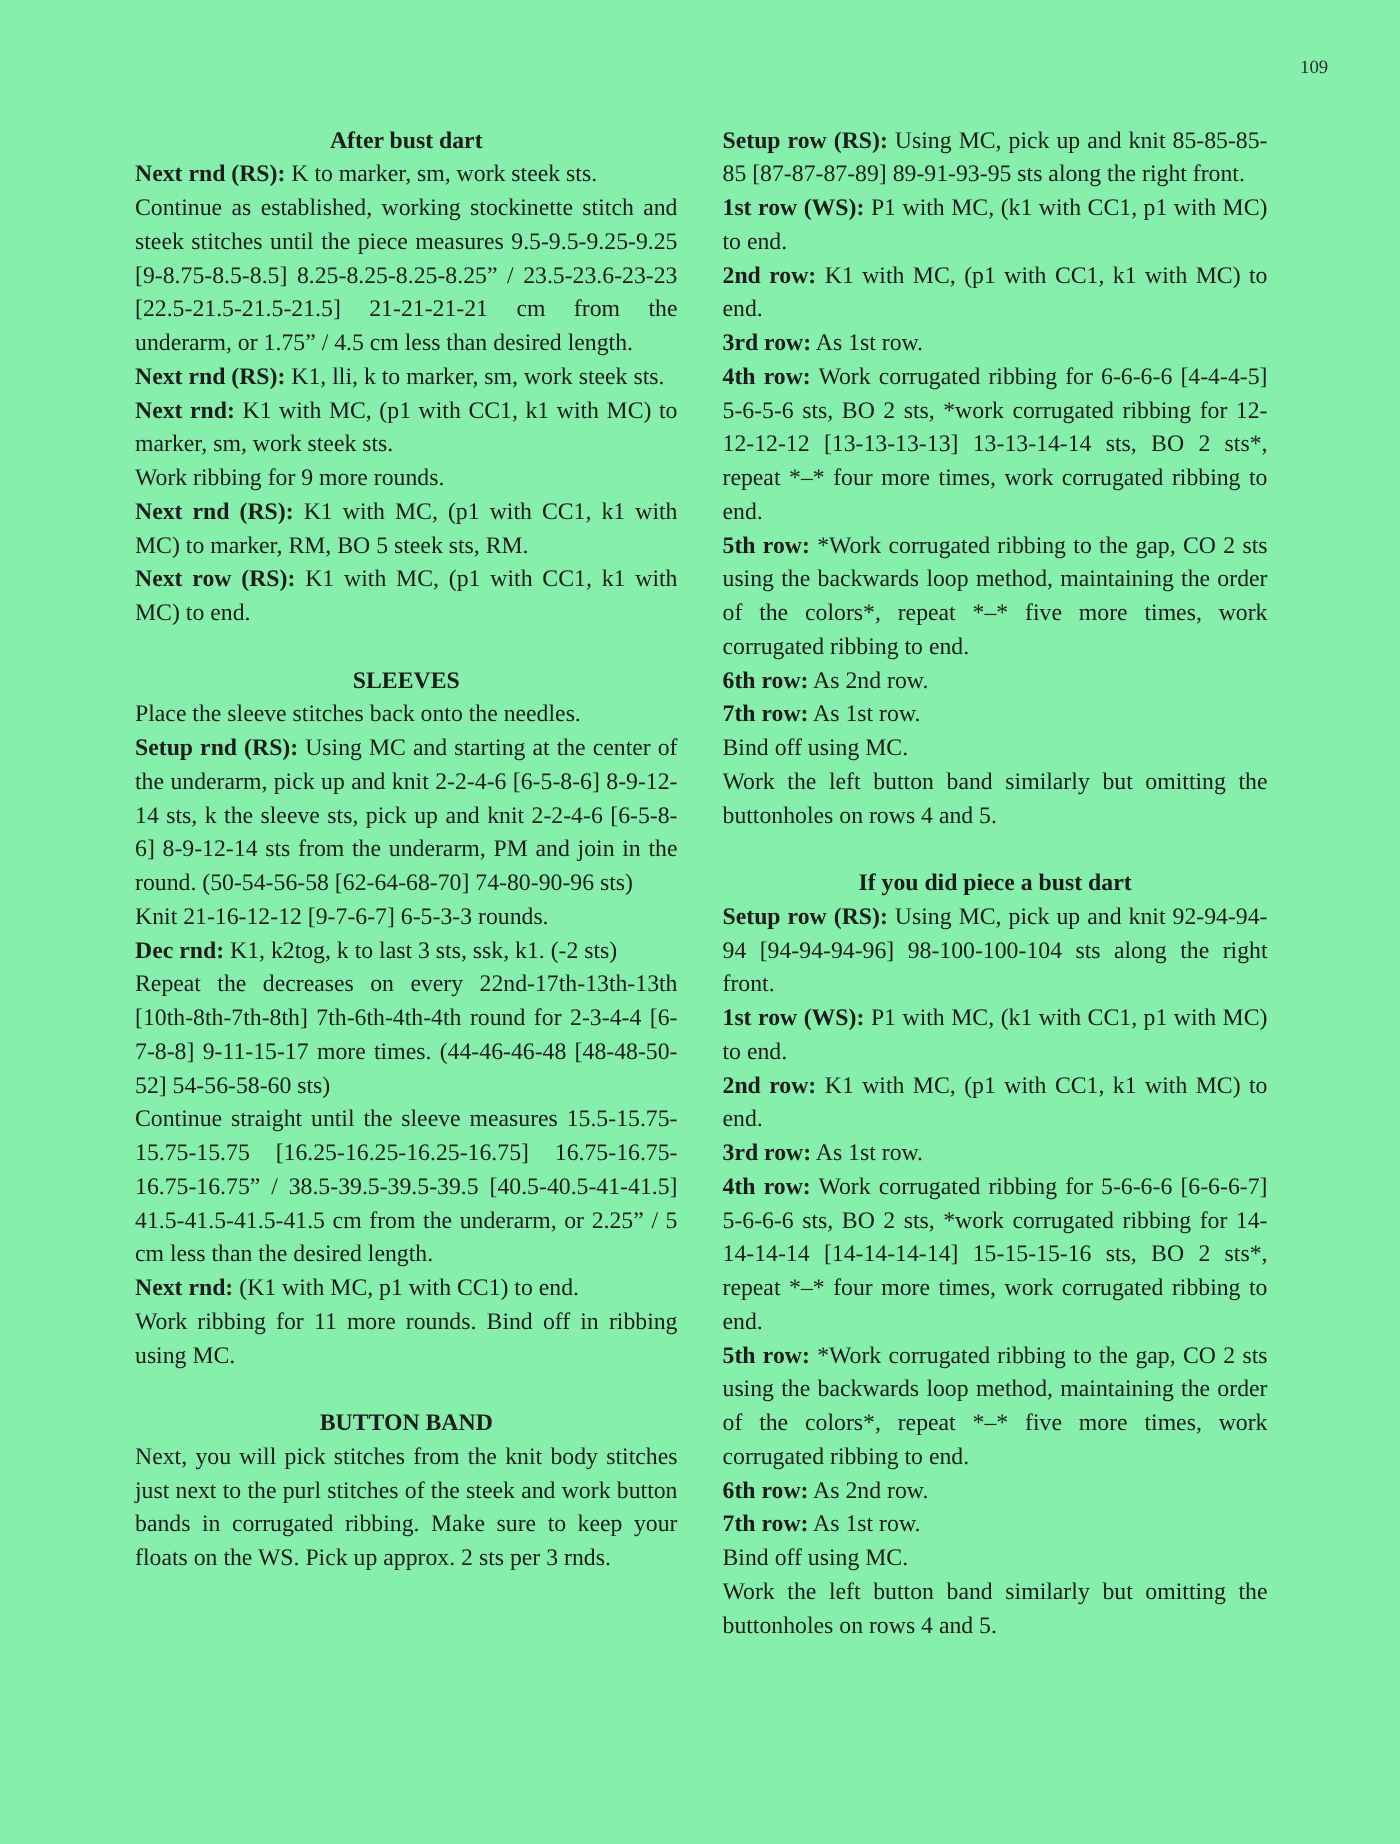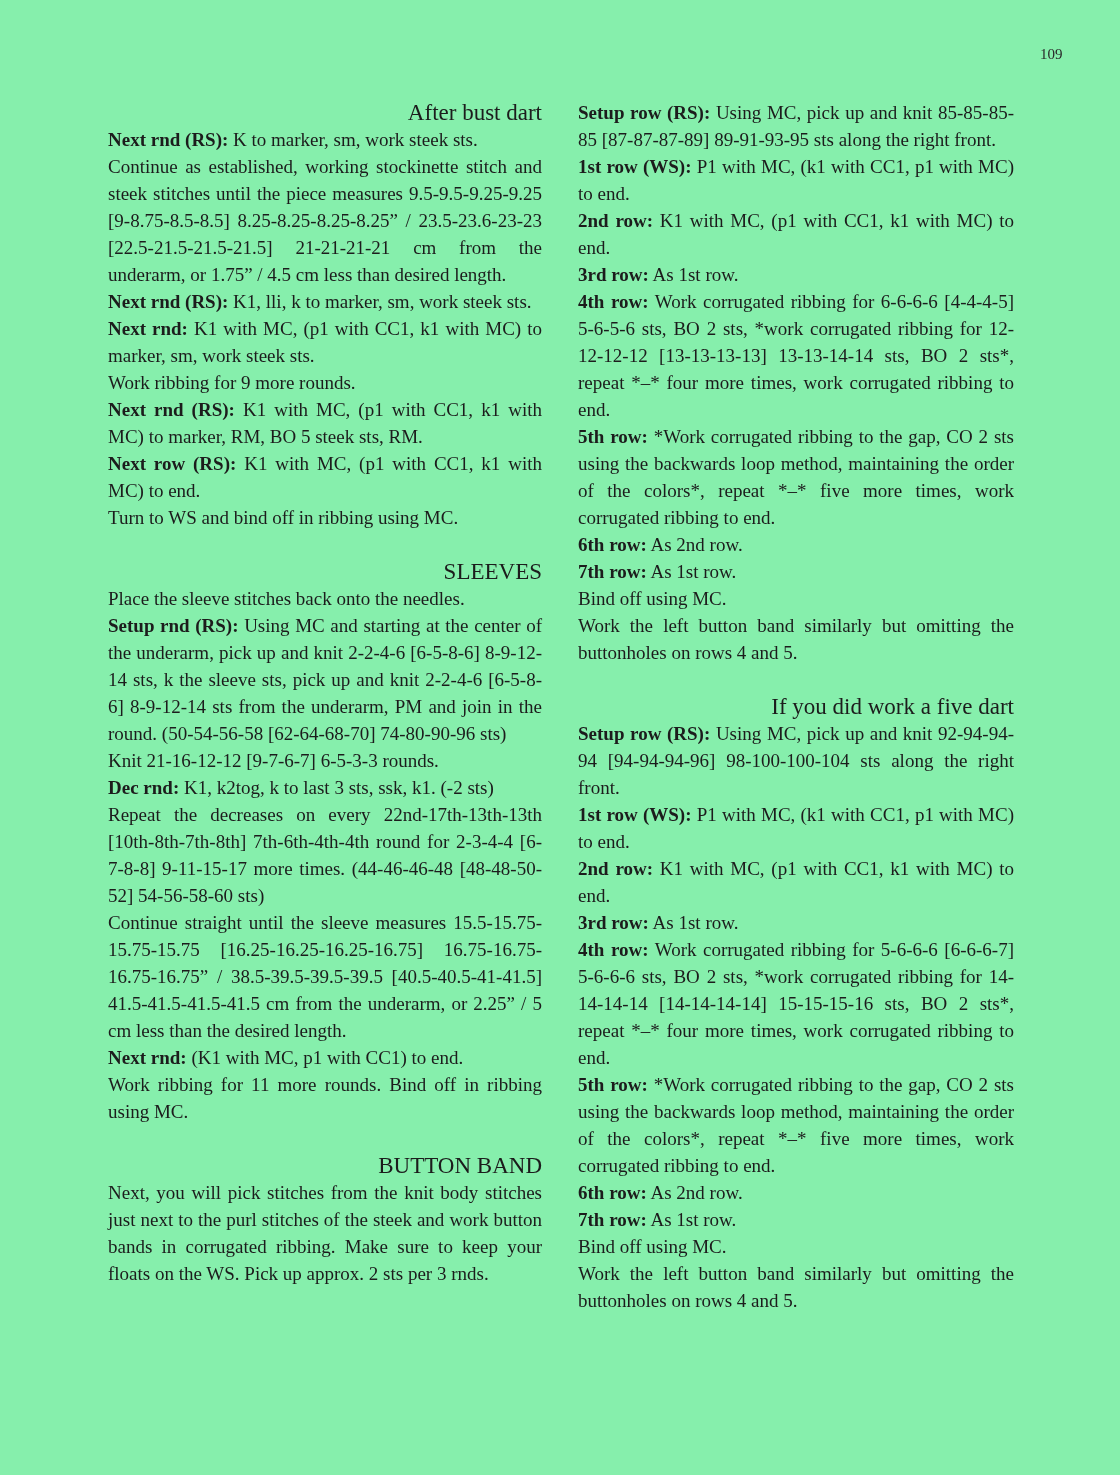--- a/index.html
+++ b/index.html
@@ -29,45 +29,44 @@
   .col-left  { left: 108px; width: 434px; }
   .col-right { left: 578px; width: 436px; }
   .column p.para {
     margin: 0;
     text-align: justify;
     text-justify: inter-word;
   }
   .column h2.sec-heading,
   .column h3.sub-heading {
     margin: 27px 0 0 0;
-    font-size: 23px;
+    font-size: 19px;
     line-height: 27px;
-    font-weight: normal;
-    text-align: right;
+    font-weight: bold;
+    text-align: center;
   }
   .column h2.sec-heading:first-child,
   .column h3.sub-heading:first-child { margin-top: 0; }
   .column strong { font-weight: bold; }
 </style>
 </head>
 <body>
 
 <div class="page">
   <div class="page-number">109</div>
 
   <div class="column col-left">
       <h3 class="sub-heading">After bust dart</h3>
       <p class="para"><strong>Next rnd (RS):</strong> K to marker, sm, work steek sts.</p>
       <p class="para">Continue as established, working stockinette stitch and steek stitches until the piece measures 9.5-9.5-9.25-9.25 [9-8.75-8.5-8.5] 8.25-8.25-8.25-8.25” / 23.5-23.6-23-23 [22.5-21.5-21.5-21.5] 21-21-21-21 cm from the underarm, or 1.75” / 4.5 cm less than desired length.</p>
       <p class="para"><strong>Next rnd (RS):</strong> K1, lli, k to marker, sm, work steek sts.</p>
       <p class="para"><strong>Next rnd:</strong> K1 with MC, (p1 with CC1, k1 with MC) to marker, sm, work steek sts.</p>
       <p class="para">Work ribbing for 9 more rounds.</p>
       <p class="para"><strong>Next rnd (RS):</strong> K1 with MC, (p1 with CC1, k1 with MC) to marker, RM, BO 5 steek sts, RM.</p>
       <p class="para"><strong>Next row (RS):</strong> K1 with MC, (p1 with CC1, k1 with MC) to end.</p>
-      <p class="para">Turn to WS and bind off in ribbing using MC.</p>
       <h2 class="sec-heading">SLEEVES</h2>
       <p class="para">Place the sleeve stitches back onto the needles.</p>
       <p class="para"><strong>Setup rnd (RS):</strong> Using MC and starting at the center of the underarm, pick up and knit 2-2-4-6 [6-5-8-6] 8-9-12-14 sts, k the sleeve sts, pick up and knit 2-2-4-6 [6-5-8-6] 8-9-12-14 sts from the underarm, PM and join in the round. (50-54-56-58 [62-64-68-70] 74-80-90-96 sts)</p>
       <p class="para">Knit 21-16-12-12 [9-7-6-7] 6-5-3-3 rounds.</p>
       <p class="para"><strong>Dec rnd:</strong> K1, k2tog, k to last 3 sts, ssk, k1. (-2 sts)</p>
       <p class="para">Repeat the decreases on every 22nd-17th-13th-13th [10th-8th-7th-8th] 7th-6th-4th-4th round for 2-3-4-4 [6-7-8-8] 9-11-15-17 more times. (44-46-46-48 [48-48-50-52] 54-56-58-60 sts)</p>
       <p class="para">Continue straight until the sleeve measures 15.5-15.75-15.75-15.75 [16.25-16.25-16.25-16.75] 16.75-16.75-16.75-16.75” / 38.5-39.5-39.5-39.5 [40.5-40.5-41-41.5] 41.5-41.5-41.5-41.5 cm from the underarm, or 2.25” / 5 cm less than the desired length.</p>
       <p class="para"><strong>Next rnd:</strong> (K1 with MC, p1 with CC1) to end.</p>
       <p class="para">Work ribbing for 11 more rounds. Bind off in ribbing using MC.</p>
       <h2 class="sec-heading">BUTTON BAND</h2>
@@ -78,21 +77,21 @@
       <p class="para"><strong>Setup row (RS):</strong> Using MC, pick up and knit 85-85-85-85 [87-87-87-89] 89-91-93-95 sts along the right front.</p>
       <p class="para"><strong>1st row (WS):</strong> P1 with MC, (k1 with CC1, p1 with MC) to end.</p>
       <p class="para"><strong>2nd row:</strong> K1 with MC, (p1 with CC1, k1 with MC) to end.</p>
       <p class="para"><strong>3rd row:</strong> As 1st row.</p>
       <p class="para"><strong>4th row:</strong> Work corrugated ribbing for 6-6-6-6 [4-4-4-5] 5-6-5-6 sts, BO 2 sts, *work corrugated ribbing for 12-12-12-12 [13-13-13-13] 13-13-14-14 sts, BO 2 sts*, repeat *–* four more times, work corrugated ribbing to end.</p>
       <p class="para"><strong>5th row:</strong> *Work corrugated ribbing to the gap, CO 2 sts using the backwards loop method, maintaining the order of the colors*, repeat *–* five more times, work corrugated ribbing to end.</p>
       <p class="para"><strong>6th row:</strong> As 2nd row.</p>
       <p class="para"><strong>7th row:</strong> As 1st row.</p>
       <p class="para">Bind off using MC.</p>
       <p class="para">Work the left button band similarly but omitting the buttonholes on rows 4 and 5.</p>
-      <h3 class="sub-heading">If you did work a five dart</h3>
+      <h3 class="sub-heading">If you did piece a bust dart</h3>
       <p class="para"><strong>Setup row (RS):</strong> Using MC, pick up and knit 92-94-94-94 [94-94-94-96] 98-100-100-104 sts along the right front.</p>
       <p class="para"><strong>1st row (WS):</strong> P1 with MC, (k1 with CC1, p1 with MC) to end.</p>
       <p class="para"><strong>2nd row:</strong> K1 with MC, (p1 with CC1, k1 with MC) to end.</p>
       <p class="para"><strong>3rd row:</strong> As 1st row.</p>
       <p class="para"><strong>4th row:</strong> Work corrugated ribbing for 5-6-6-6 [6-6-6-7] 5-6-6-6 sts, BO 2 sts, *work corrugated ribbing for 14-14-14-14 [14-14-14-14] 15-15-15-16 sts, BO 2 sts*, repeat *–* four more times, work corrugated ribbing to end.</p>
       <p class="para"><strong>5th row:</strong> *Work corrugated ribbing to the gap, CO 2 sts using the backwards loop method, maintaining the order of the colors*, repeat *–* five more times, work corrugated ribbing to end.</p>
       <p class="para"><strong>6th row:</strong> As 2nd row.</p>
       <p class="para"><strong>7th row:</strong> As 1st row.</p>
       <p class="para">Bind off using MC.</p>
       <p class="para">Work the left button band similarly but omitting the buttonholes on rows 4 and 5.</p>

